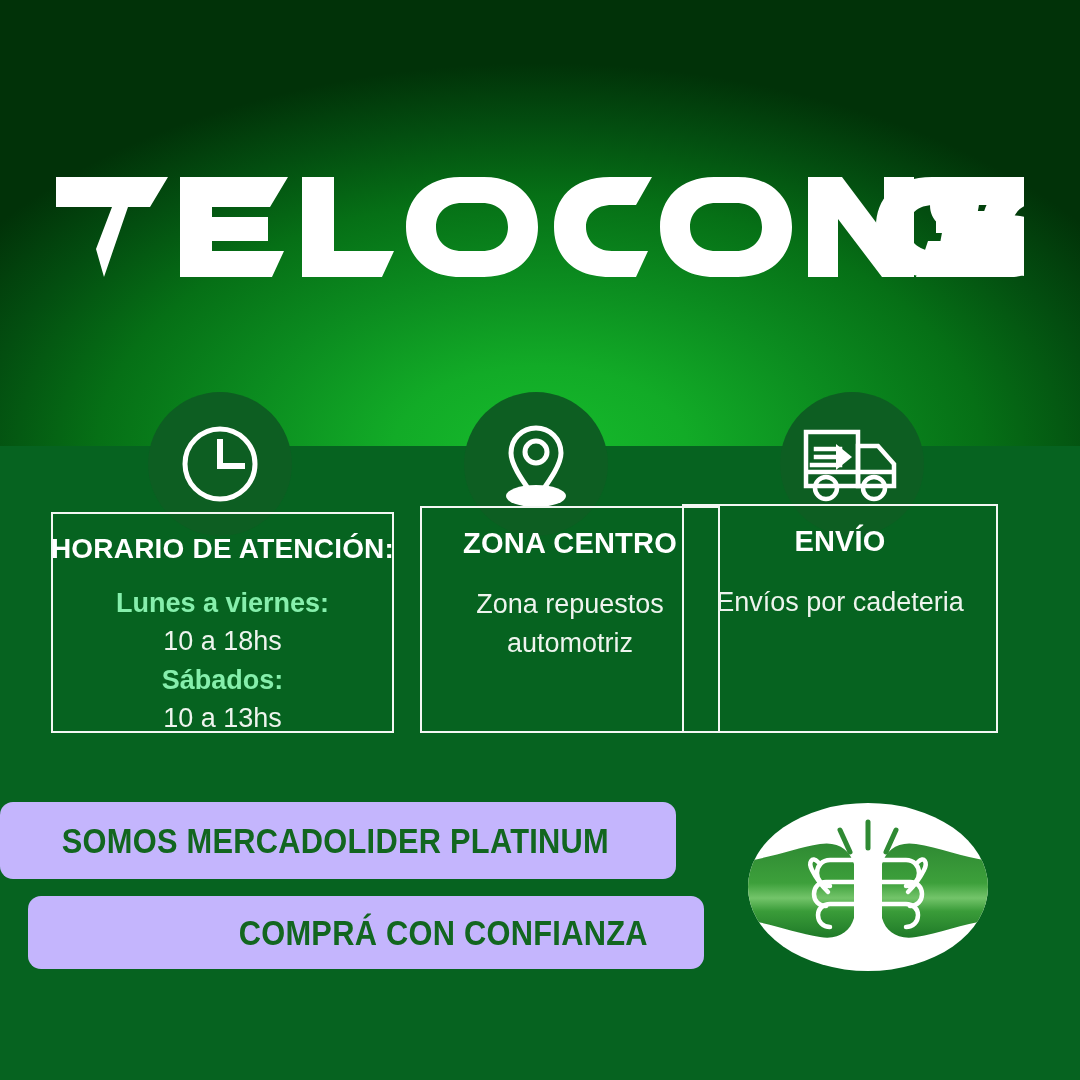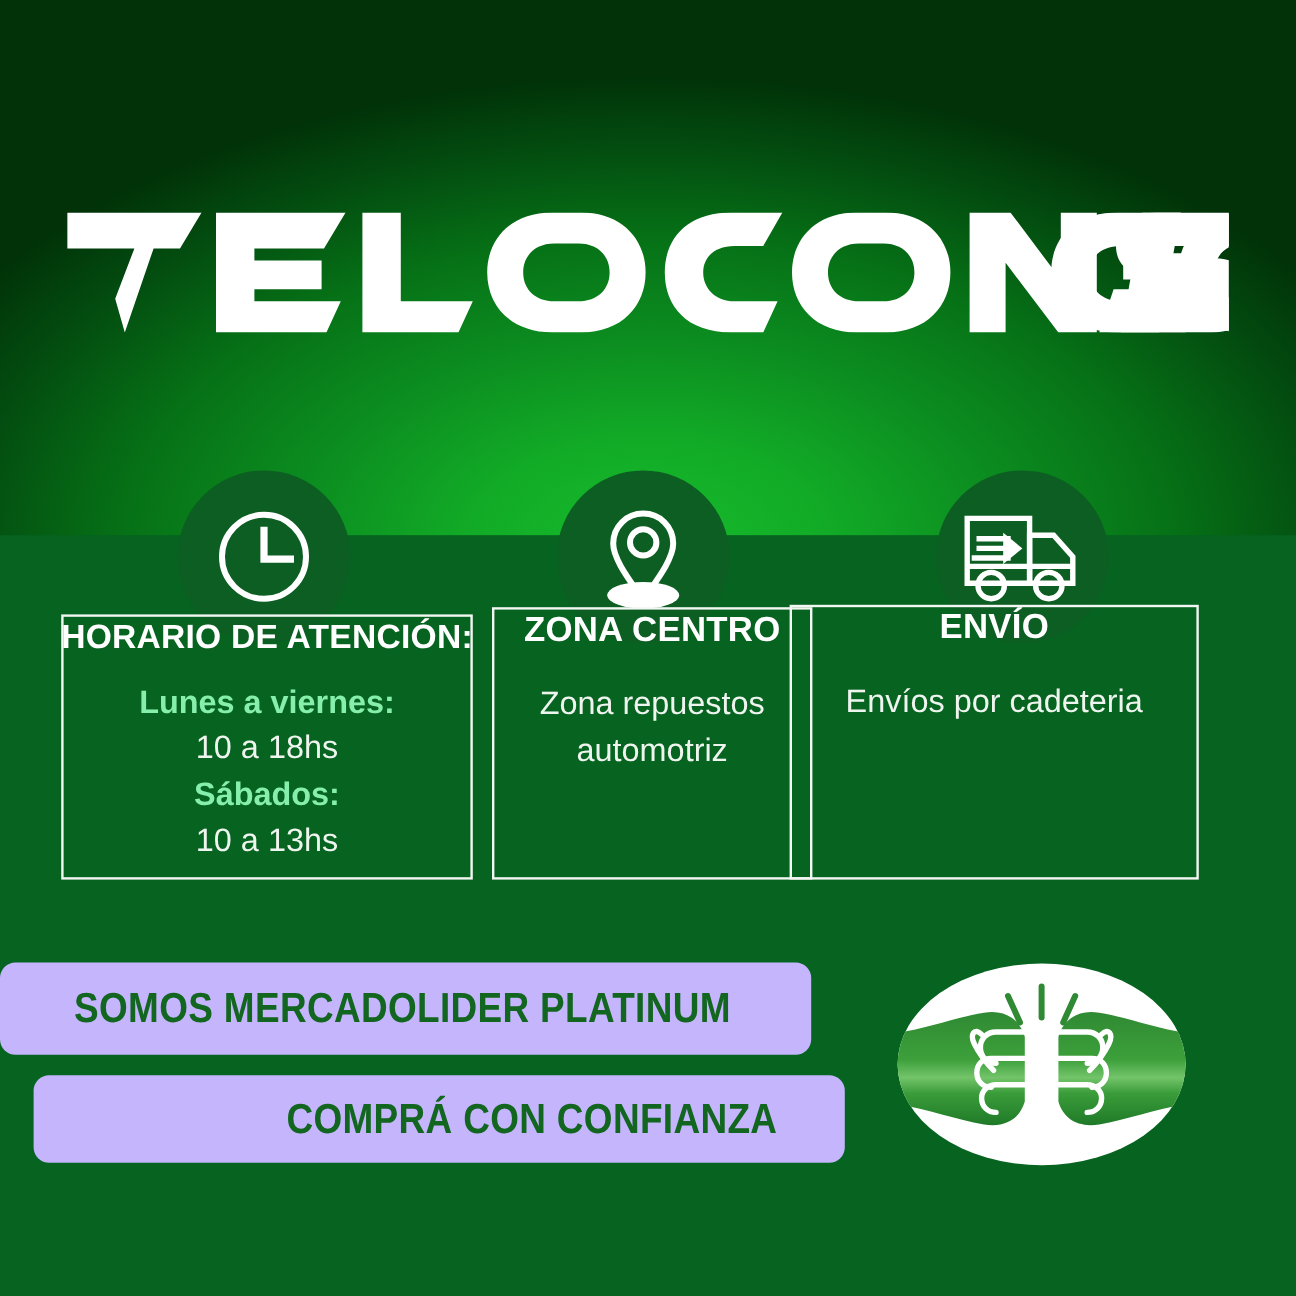--- a/index.html
+++ b/index.html
@@ -72,20 +72,21 @@
   .icon-holder svg { display: block; }
 
   
   .card {
     position: absolute;
     border: 2px solid #f3f7f3;
     box-sizing: border-box;
     display: flex;
     flex-direction: column;
     align-items: center;
+    padding-top: 18px;
   }
   .card-title {
     color: #ffffff;
     font-weight: bold;
     font-size: 29px;
     letter-spacing: 0.2px;
     line-height: 1.22;
     text-align: center;
     margin-bottom: 14px;
     white-space: nowrap;
@@ -243,29 +244,29 @@
   <div class="card" id="card-horario" style="left:51px; top:512px; width:343px; height:221px;">
     <div class="card-title">HORARIO DE ATENCIÓN:</div>
     <div class="card-body">
       <div class="card-line strong">Lunes a viernes:</div>
       <div class="card-line">10 a 18hs</div>
       <div class="card-line strong">Sábados:</div>
       <div class="card-line">10 a 13hs</div>
     </div>
   </div>
 
-  <div class="card" id="card-zona" style="left:410px; top:506px; width:267px; height:227px;">
+  <div class="card" id="card-zona" style="left:420px; top:506px; width:300px; height:227px;">
     <div class="card-title">ZONA CENTRO</div>
     <div class="card-body">
       <div class="card-line">Zona repuestos</div>
       <div class="card-line">automotriz</div>
     </div>
   </div>
 
-  <div class="card" id="card-envio" style="left:658px; top:504px; width:341px; height:229px;">
+  <div class="card" id="card-envio" style="left:682px; top:504px; width:316px; height:229px;">
     <div class="card-title">ENVÍO</div>
     <div class="card-body">
       <div class="card-line">Envíos por cadeteria</div>
     </div>
   </div>
 
   <div class="banner" id="banner-platinum">
     <span class="banner-text">SOMOS MERCADOLIDER PLATINUM</span>
   </div>
   <div class="banner" id="banner-confianza">

